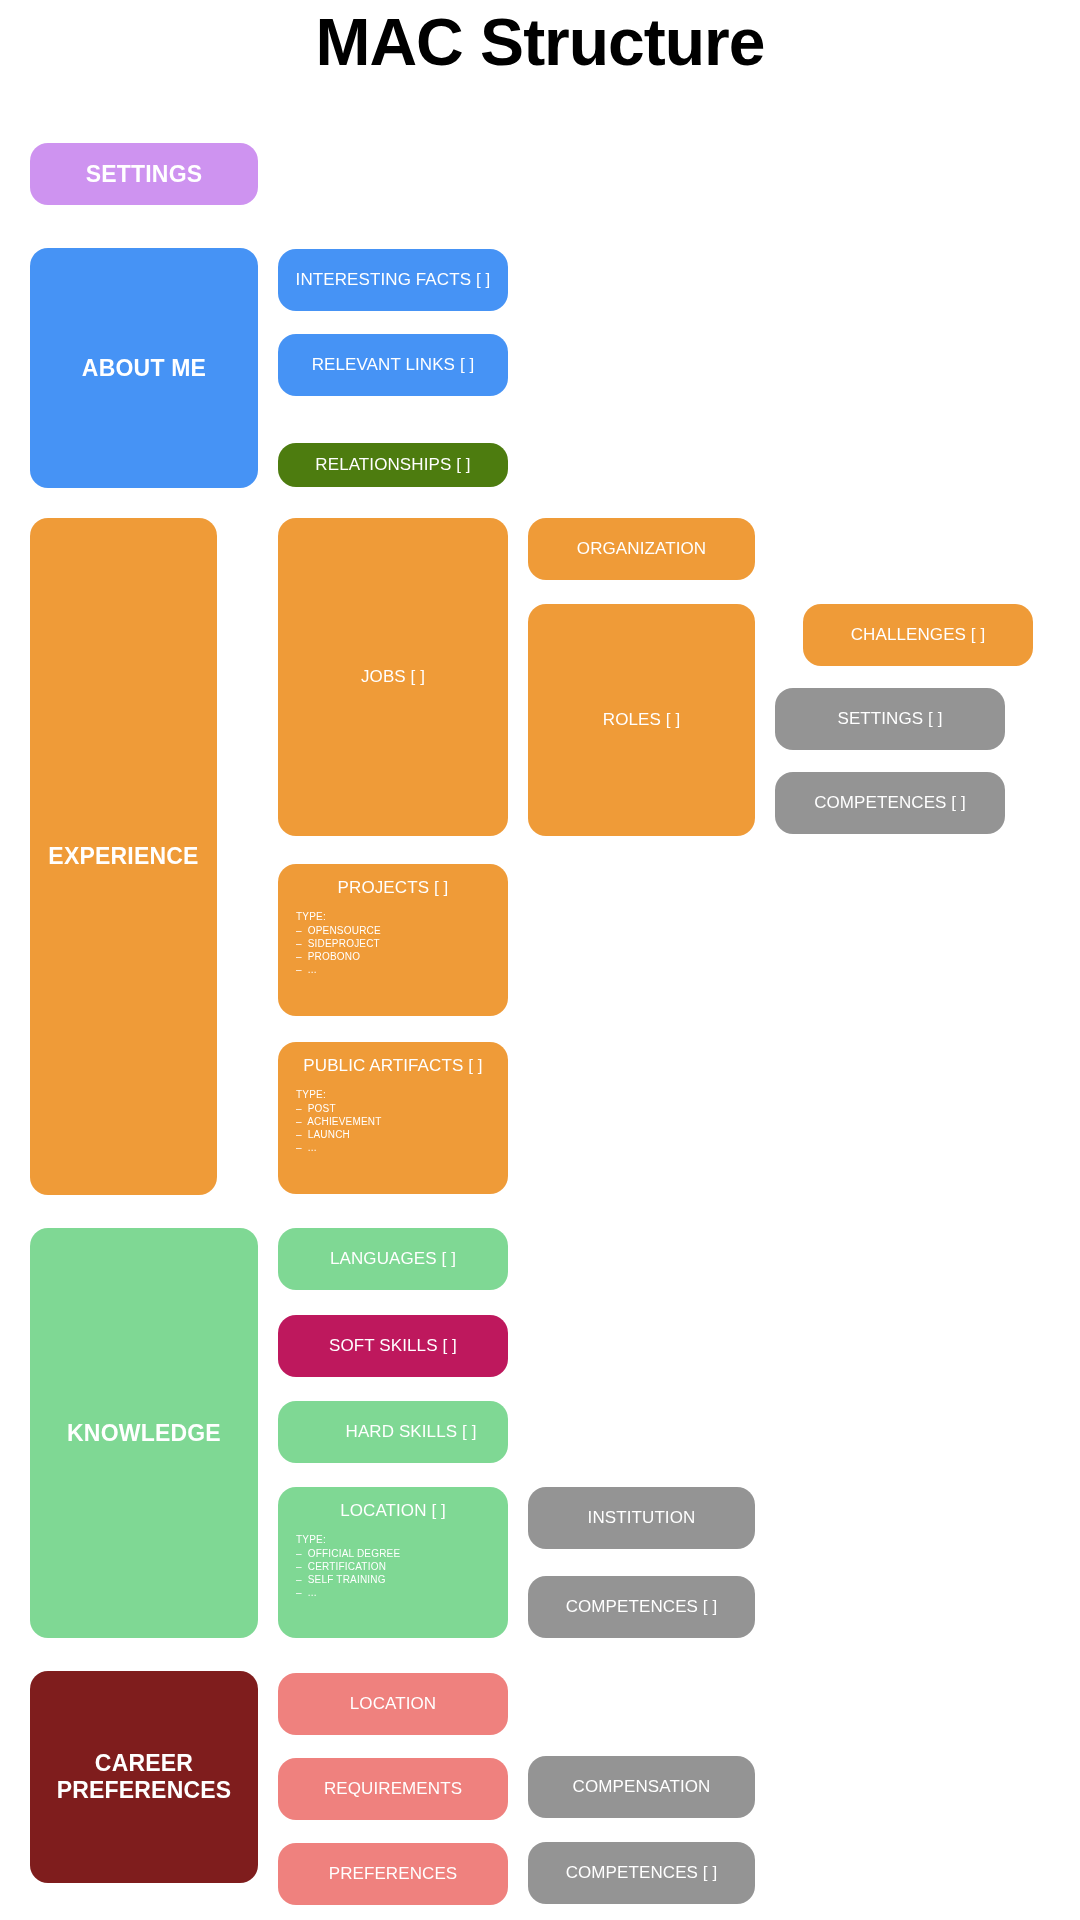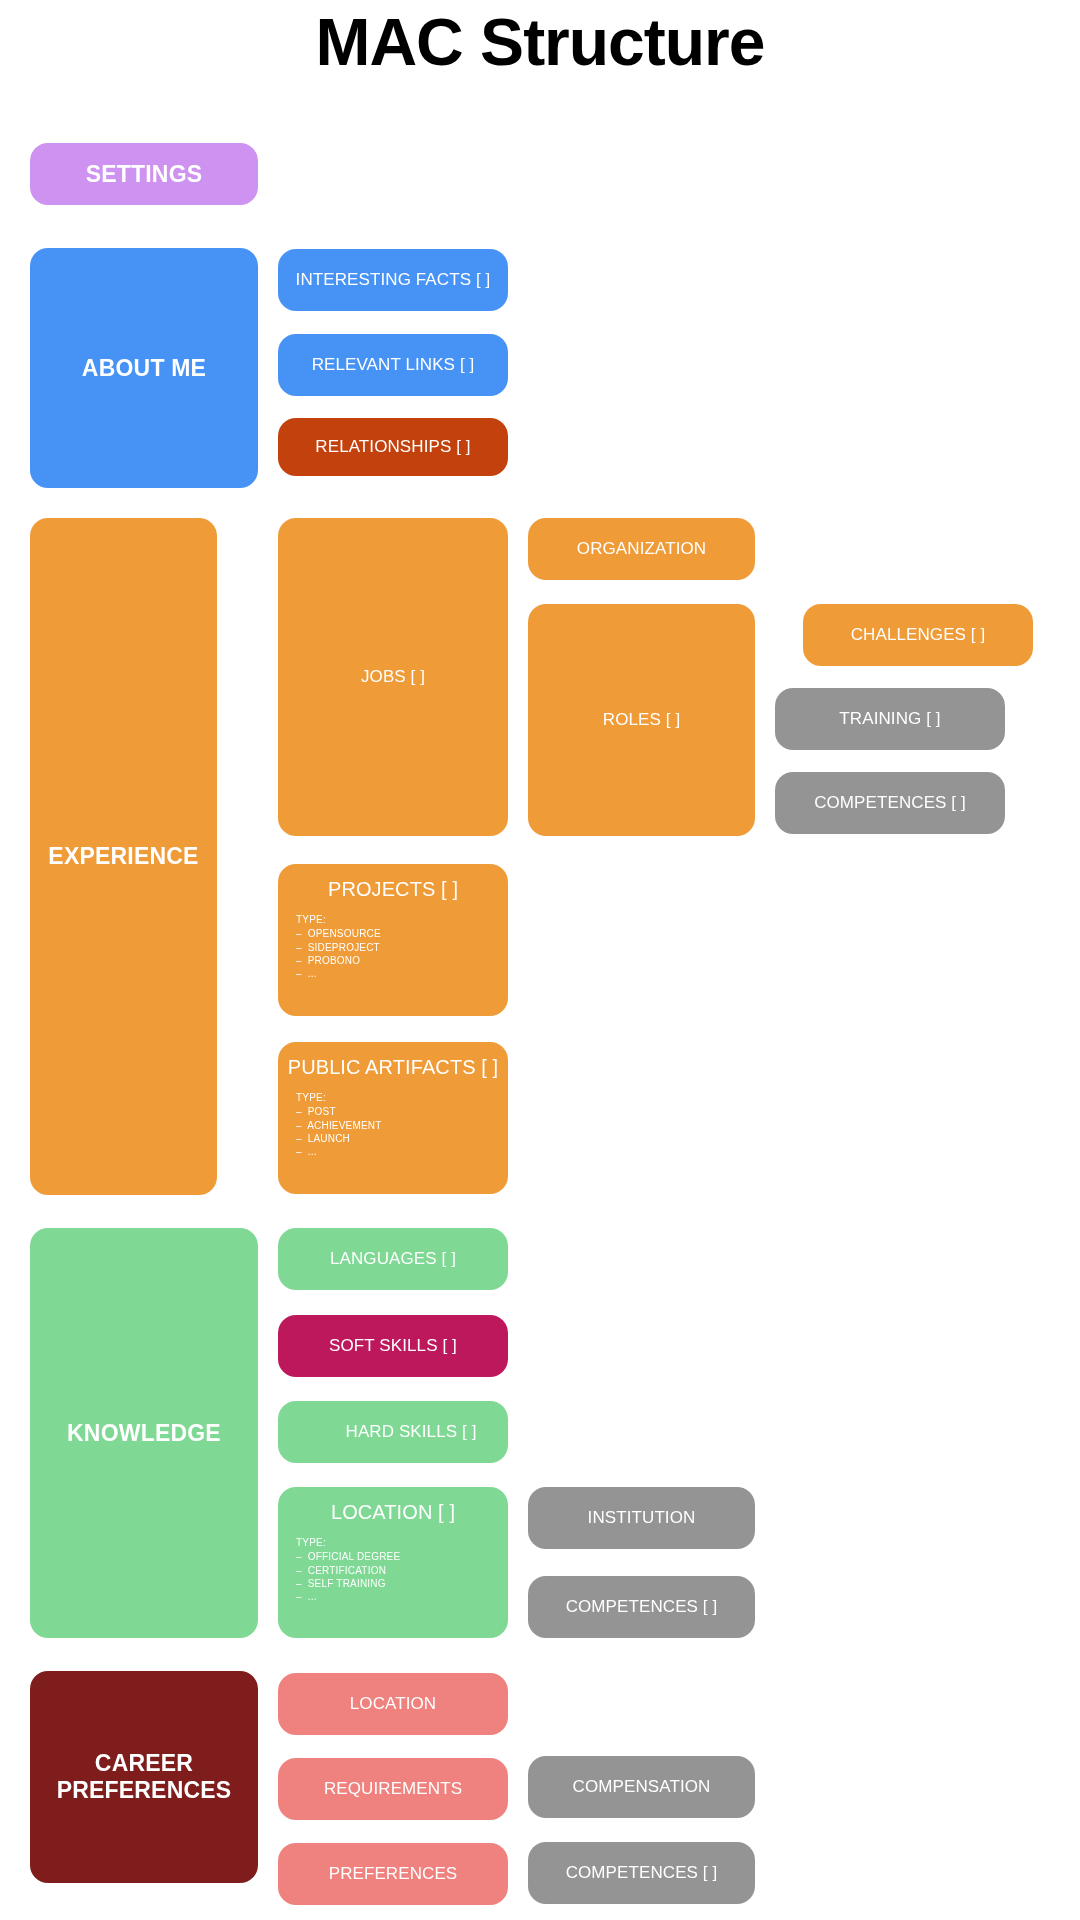--- a/index.html
+++ b/index.html
@@ -62,21 +62,21 @@
   }
   
   .withlist {
     flex-direction: column;
     align-items: stretch;
     justify-content: flex-start;
     padding: 14px 0 0 0;
   }
   .withlist .label {
     text-align: center;
-    font-size: 20px;
+    font-size: 17px;
     margin-bottom: 12px;
   }
   .typeblock {
     padding-left: 18px;
     text-align: left;
     font-size: 10px;
     line-height: 1.32;
     font-weight: 400;
     letter-spacing: 0.2px;
   }
@@ -102,21 +102,21 @@
 
   <div class="box cat" style="left:30px; top:248px; width:228px; height:240px; background:#4693f5;">
     <span class="label">ABOUT ME</span>
   </div>
   <div class="box sub" style="left:278px; top:249px; width:230px; height:62px; background:#4693f5;">
     <span class="label">INTERESTING FACTS [ ]</span>
   </div>
   <div class="box sub" style="left:278px; top:334px; width:230px; height:62px; background:#4693f5;">
     <span class="label">RELEVANT LINKS [ ]</span>
   </div>
-  <div class="box sub" style="left:278px; top:418px; width:230px; height:58px; background:#c2410c;">
+  <div class="box sub" style="left:278px; top:443px; width:230px; height:44px; background:#4d7c0f;">
     <span class="label">RELATIONSHIPS [ ]</span>
   </div>
 
   <div class="box cat" style="left:30px; top:518px; width:187px; height:677px; background:#ef9b38;">
     <span class="label">EXPERIENCE</span>
   </div>
 
   <div class="box sub" style="left:278px; top:518px; width:230px; height:318px; background:#ef9b38;">
     <span class="label">JOBS [ ]</span>
   </div>
@@ -126,21 +126,21 @@
   </div>
 
   <div class="box sub" style="left:528px; top:604px; width:227px; height:232px; background:#ef9b38;">
     <span class="label">ROLES [ ]</span>
   </div>
 
   <div class="box sub" style="left:775px; top:604px; width:230px; height:62px; background:#ef9b38;margin-left:28px;">
     <span class="label">CHALLENGES [ ]</span>
   </div>
   <div class="box sub" style="left:775px; top:688px; width:230px; height:62px; background:#949494;">
-    <span class="label">TRAINING [ ]</span>
+    <span class="label">SETTINGS [ ]</span>
   </div>
   <div class="box sub" style="left:775px; top:772px; width:230px; height:62px; background:#949494;">
     <span class="label">COMPETENCES [ ]</span>
   </div>
 
   <div class="box sub withlist" style="left:278px; top:864px; width:230px; height:152px; background:#ef9b38;">
     <span class="label">PROJECTS [ ]</span>
     <div class="typeblock">
       <span class="thead">TYPE:</span>
       <span class="titem">–  OPENSOURCE</span>

